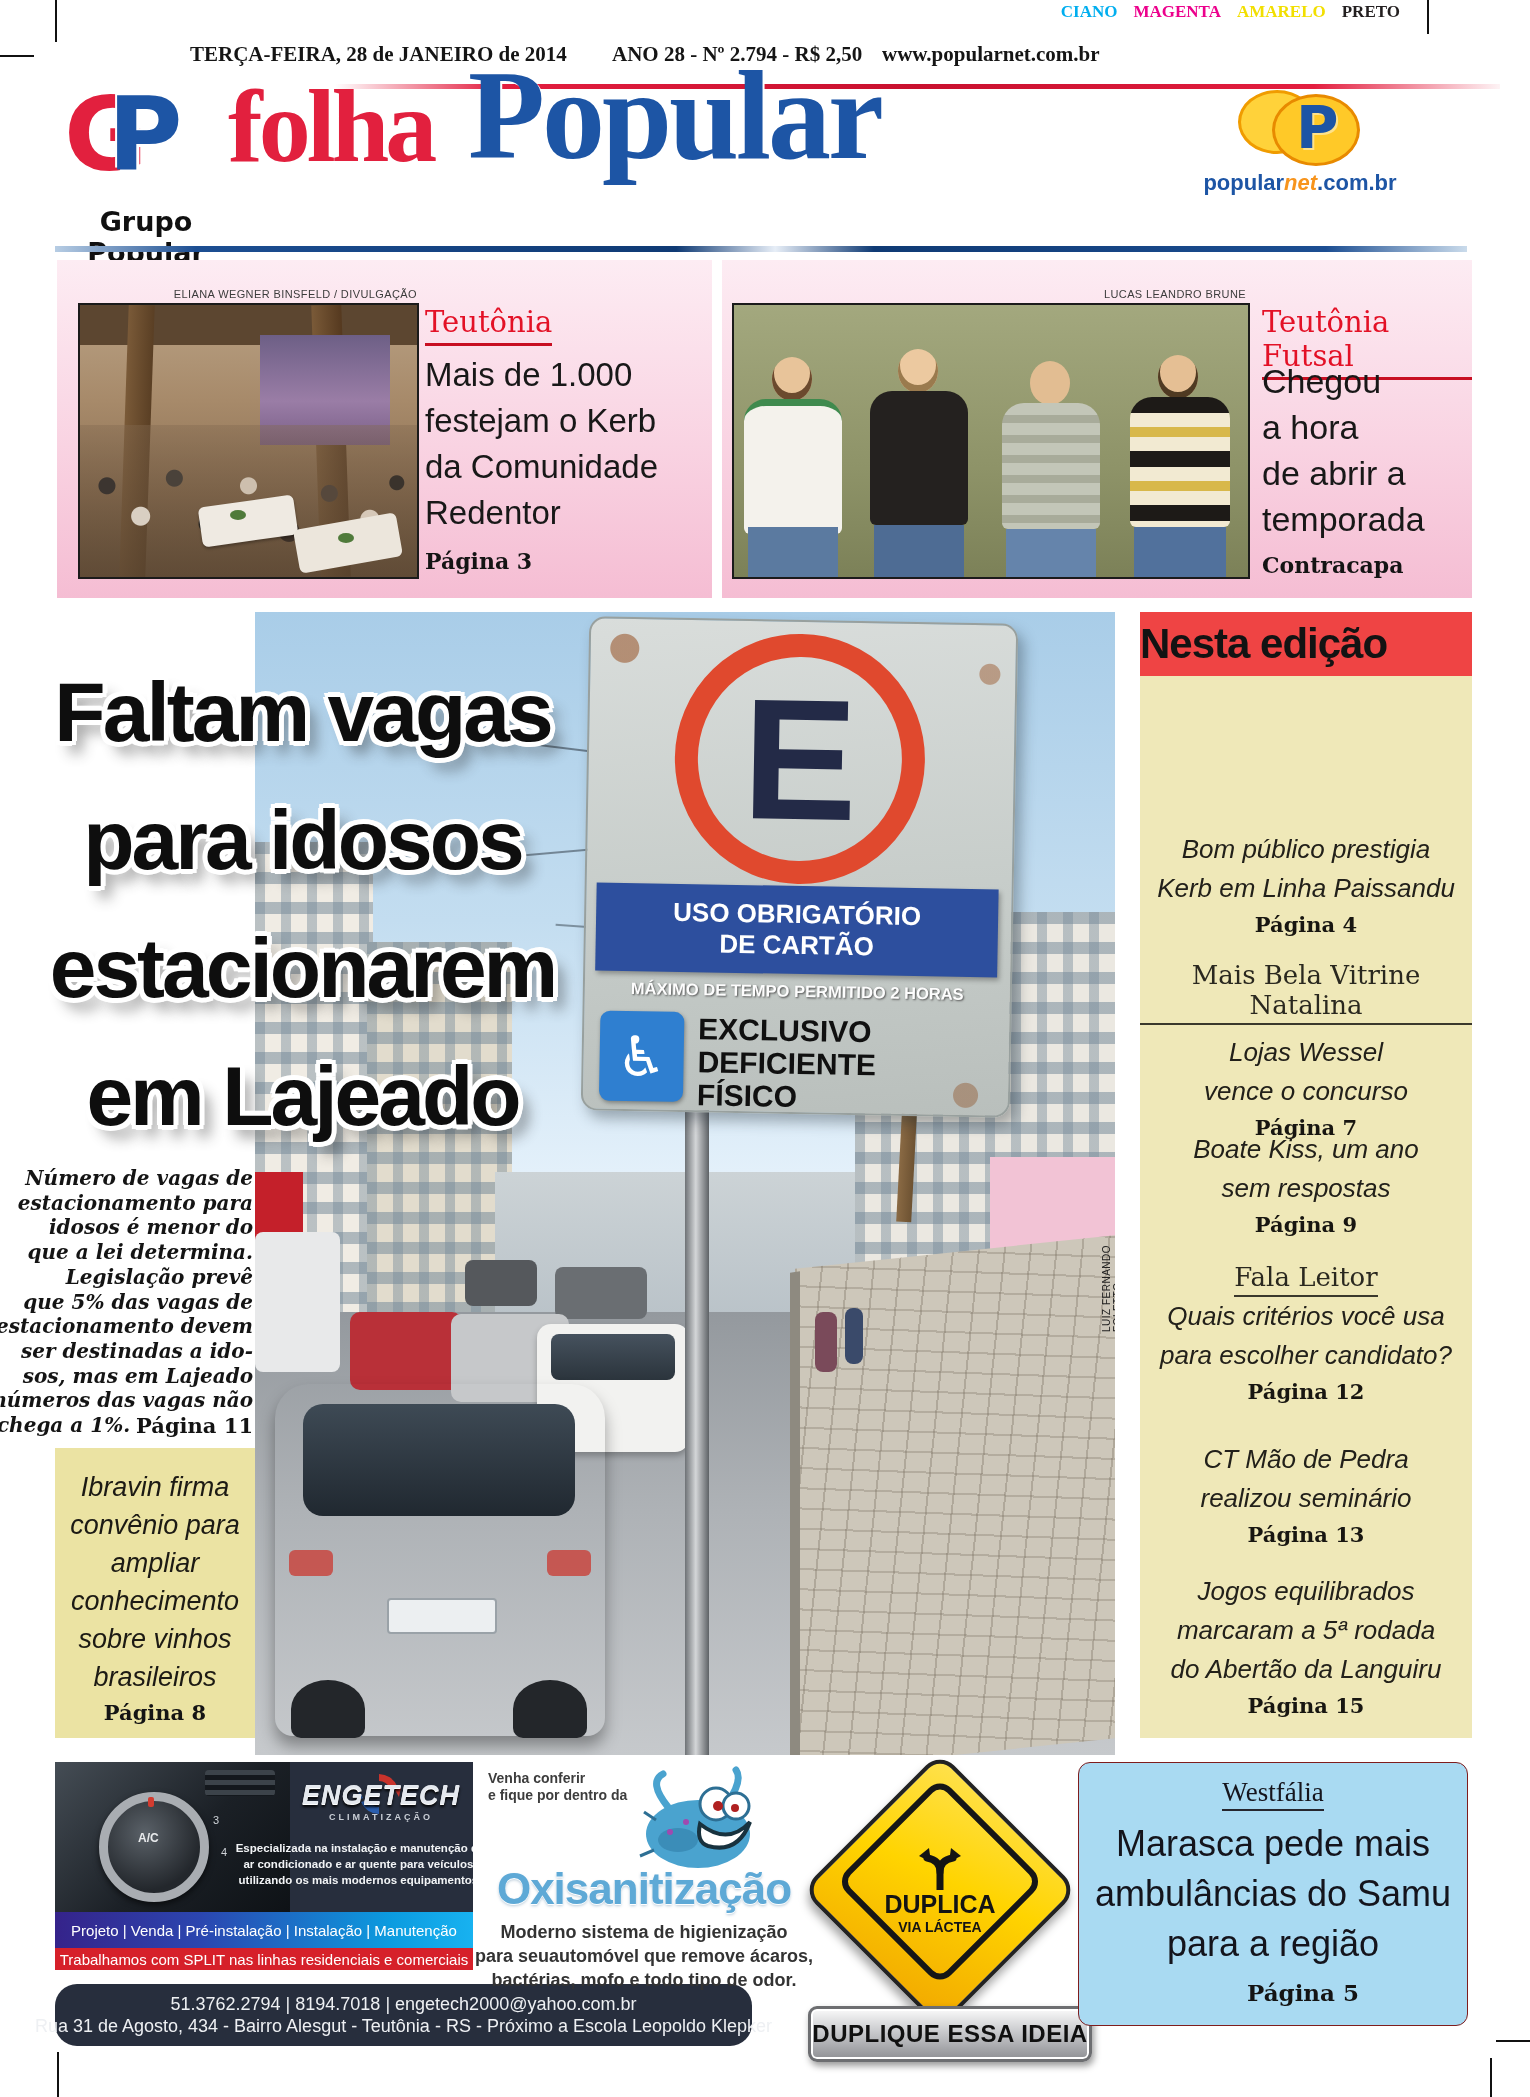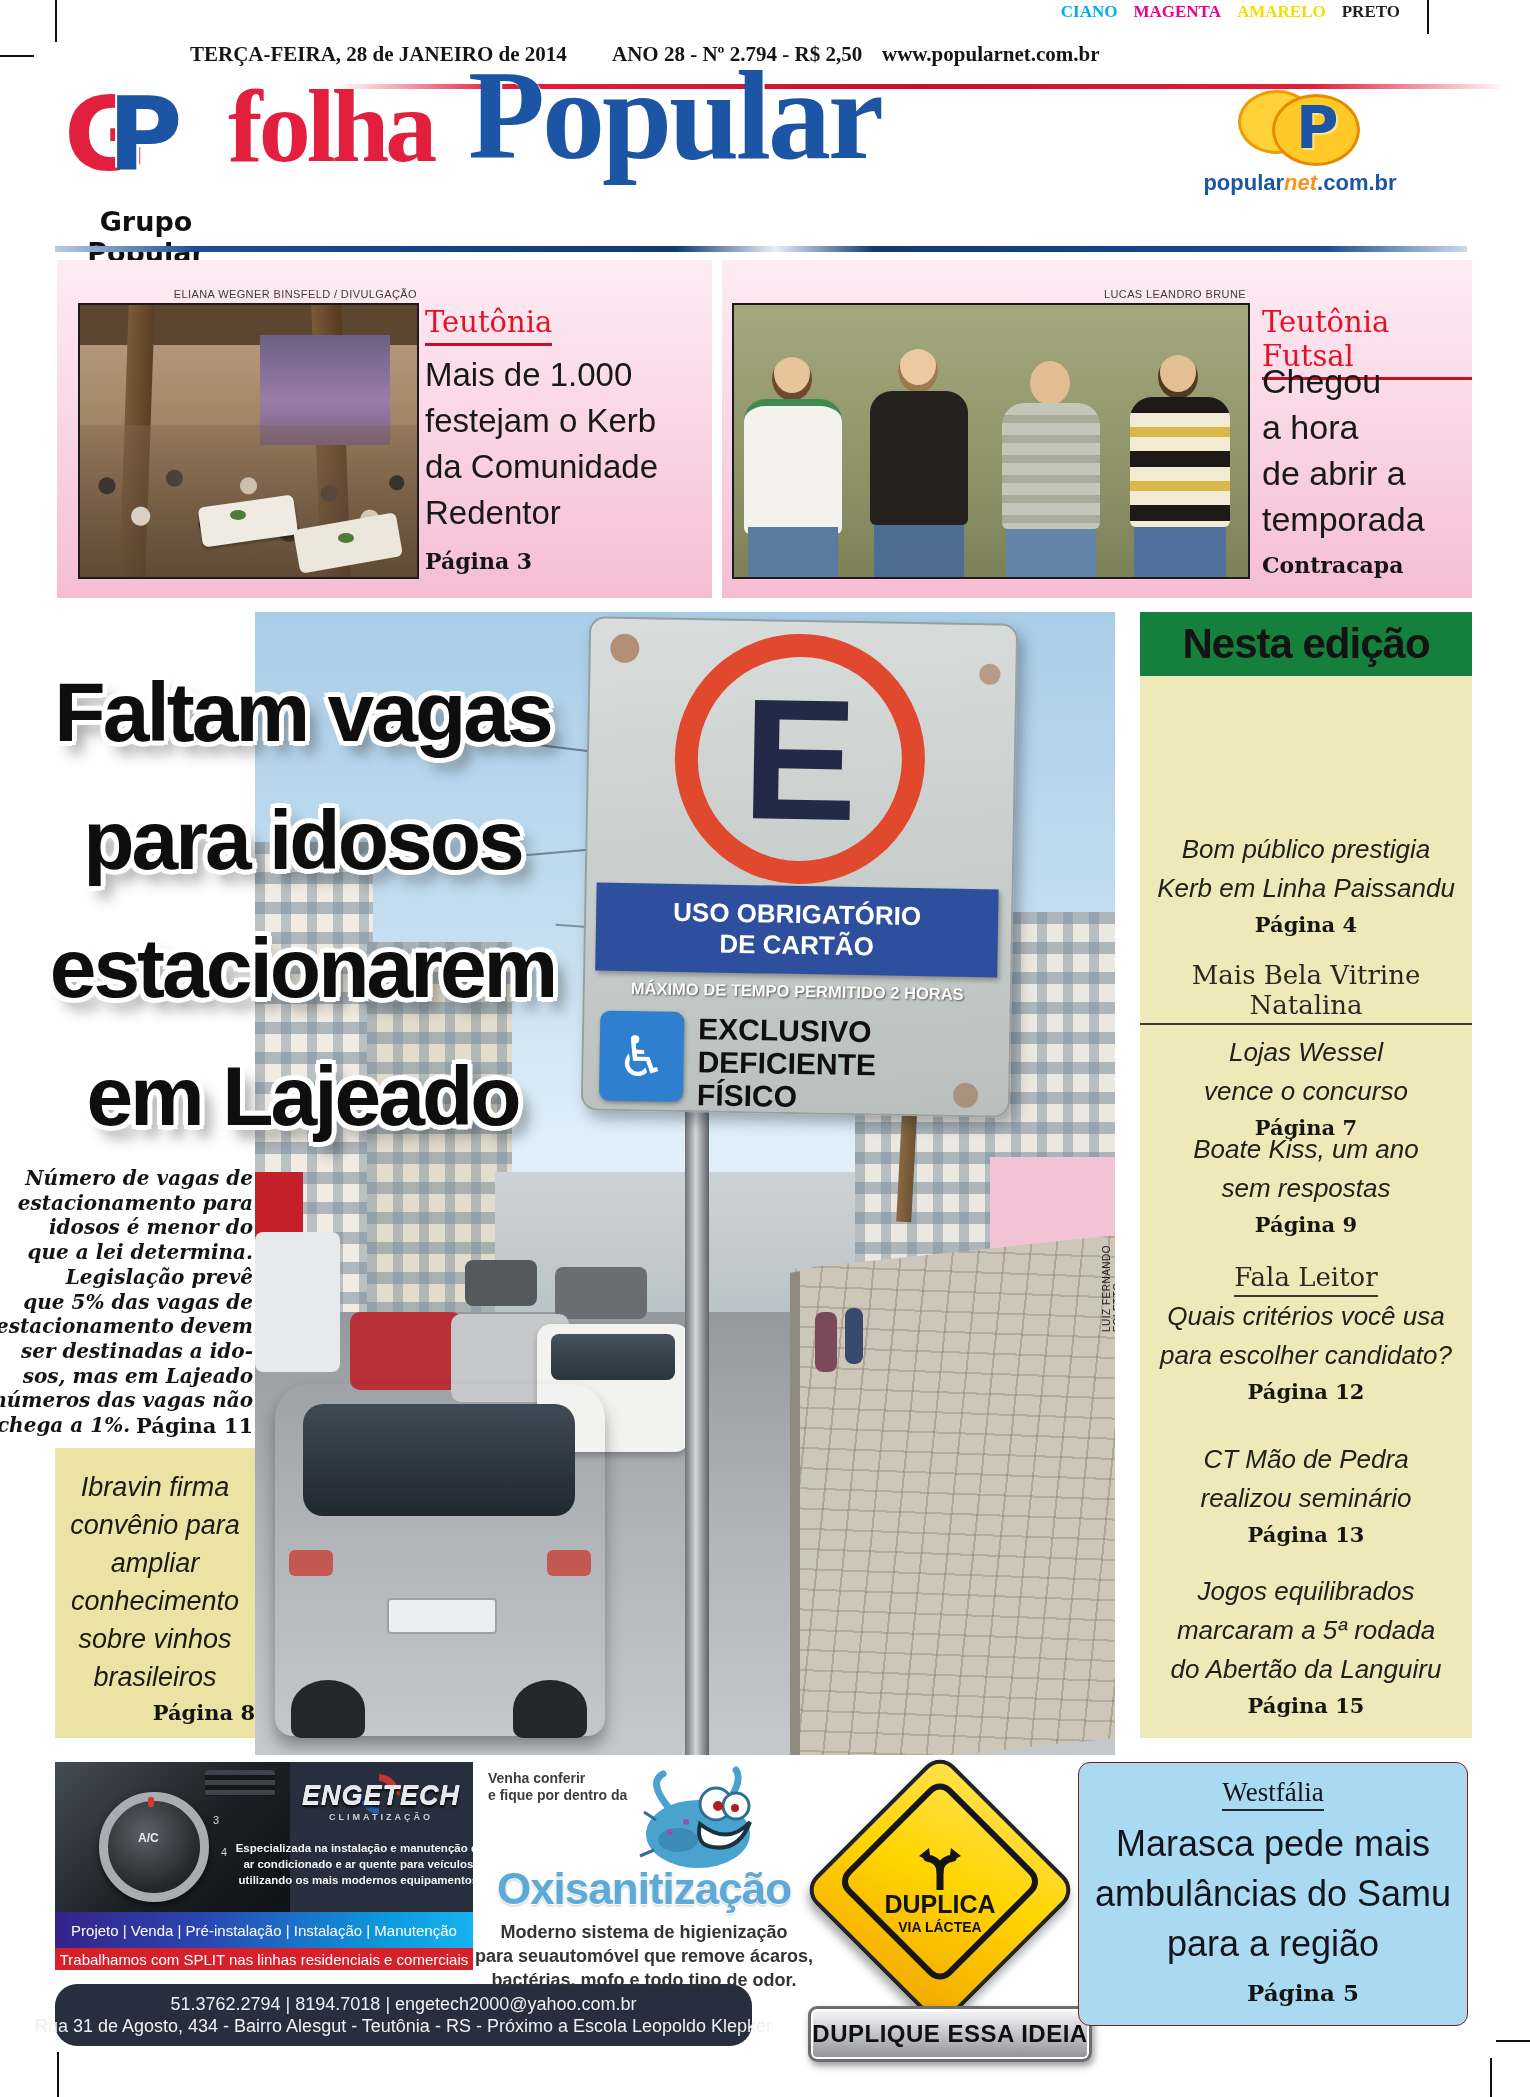--- a/index.html
+++ b/index.html
@@ -286,25 +286,25 @@
 
   <div class="abs ibravin" style="left:55px;top:1448px;width:200px;height:290px;z-index:5;">
     <div class="abs ib-h" style="left:0;top:20px;width:200px;">
         <div class="bl">Ibravin firma</div>
         <div class="bl">convênio para</div>
         <div class="bl">ampliar</div>
         <div class="bl">conhecimento</div>
         <div class="bl">sobre vinhos</div>
         <div class="bl">brasileiros</div>
       </div>
-    <div class="abs pageref" style="left:0;top:252px;width:200px;text-align:right;font-size:21px;">Página 8</div>
+    <div class="abs pageref" style="left:0;top:252px;width:200px;text-align:center;font-size:21px;">Página 8</div>
   </div>
 
   <div class="abs" style="left:1140px;top:612px;width:332px;height:1126px;">
-    <div class="abs" style="left:0;top:0;width:332px;height:64px;background:#15803d;display:flex;align-items:center;justify-content:center;">
+    <div class="abs" style="left:0;top:0;width:332px;height:64px;background:#ef4444;display:flex;align-items:center;justify-content:flex-start;">
       <span class="sb-title">Nesta edição</span>
     </div>
     <div class="abs" style="left:0;top:64px;width:332px;height:1062px;background:#efe8b8;"></div>
 
 
     <div class="abs" style="left:0;top:218px;width:332px;text-align:center;">
       <div class="sb-item">
           <div class="bl">Bom público prestigia</div>
           <div class="bl">Kerb em Linha Paissandu</div>
         </div>

